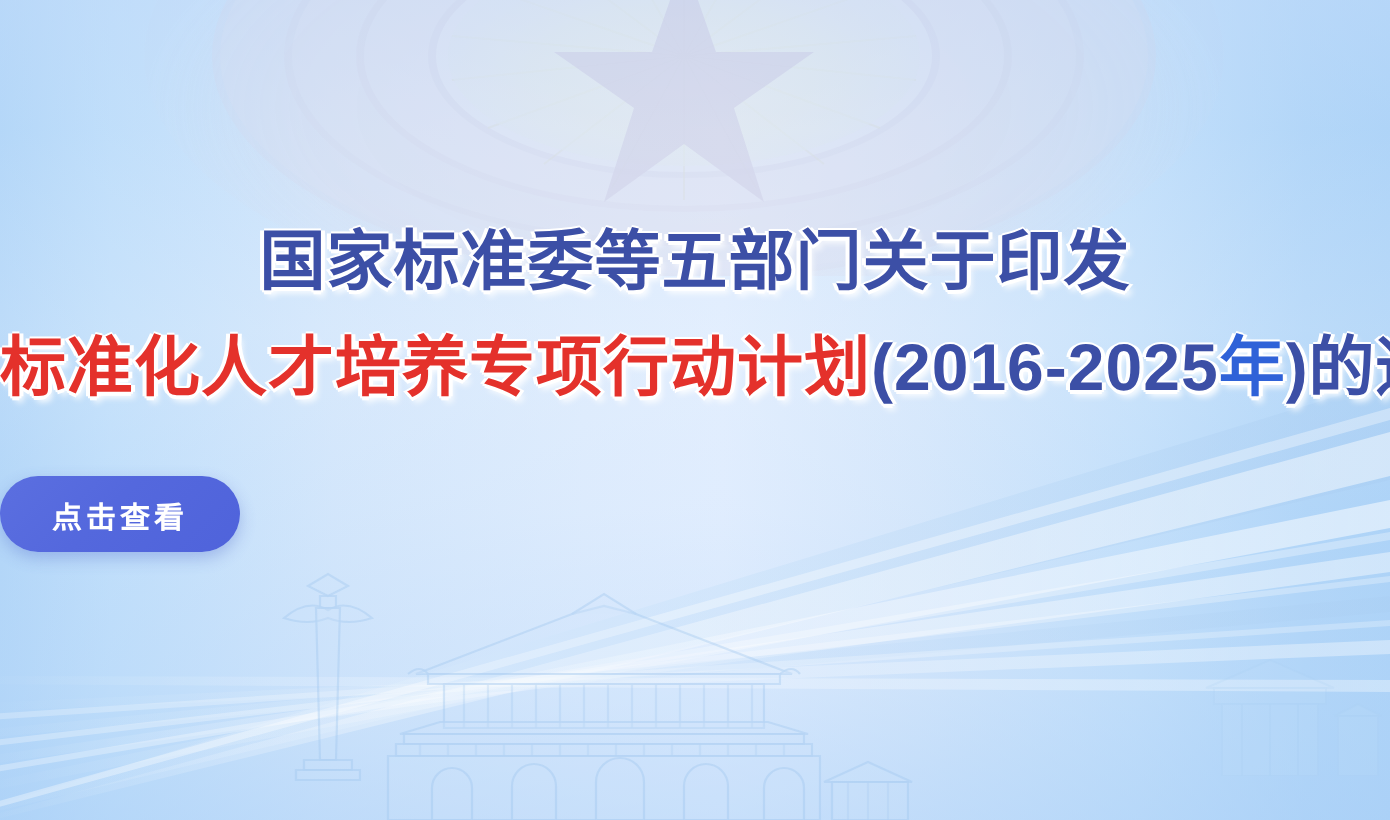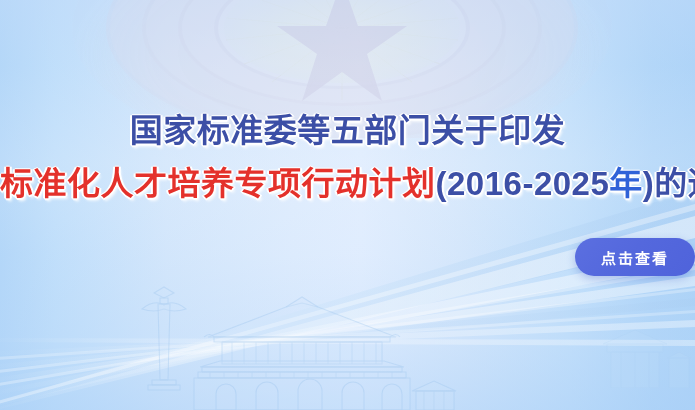--- a/index.html
+++ b/index.html
@@ -132,21 +132,21 @@
   .seg-navy  { color: #3c4fa6; }
   .seg-blue  { color: #2f62d8; }
 
   
   .cta-wrap {
     position: absolute;
     left: 0;
     right: 0;
     top: 238px;
     display: flex;
-    justify-content: flex-end;
+    justify-content: flex-start;
   }
   .cta {
     display: inline-flex;
     align-items: center;
     justify-content: center;
     min-width: 108px;
     height: 38px;
     padding: 0 26px;
     border: none;
     border-radius: 19px;

